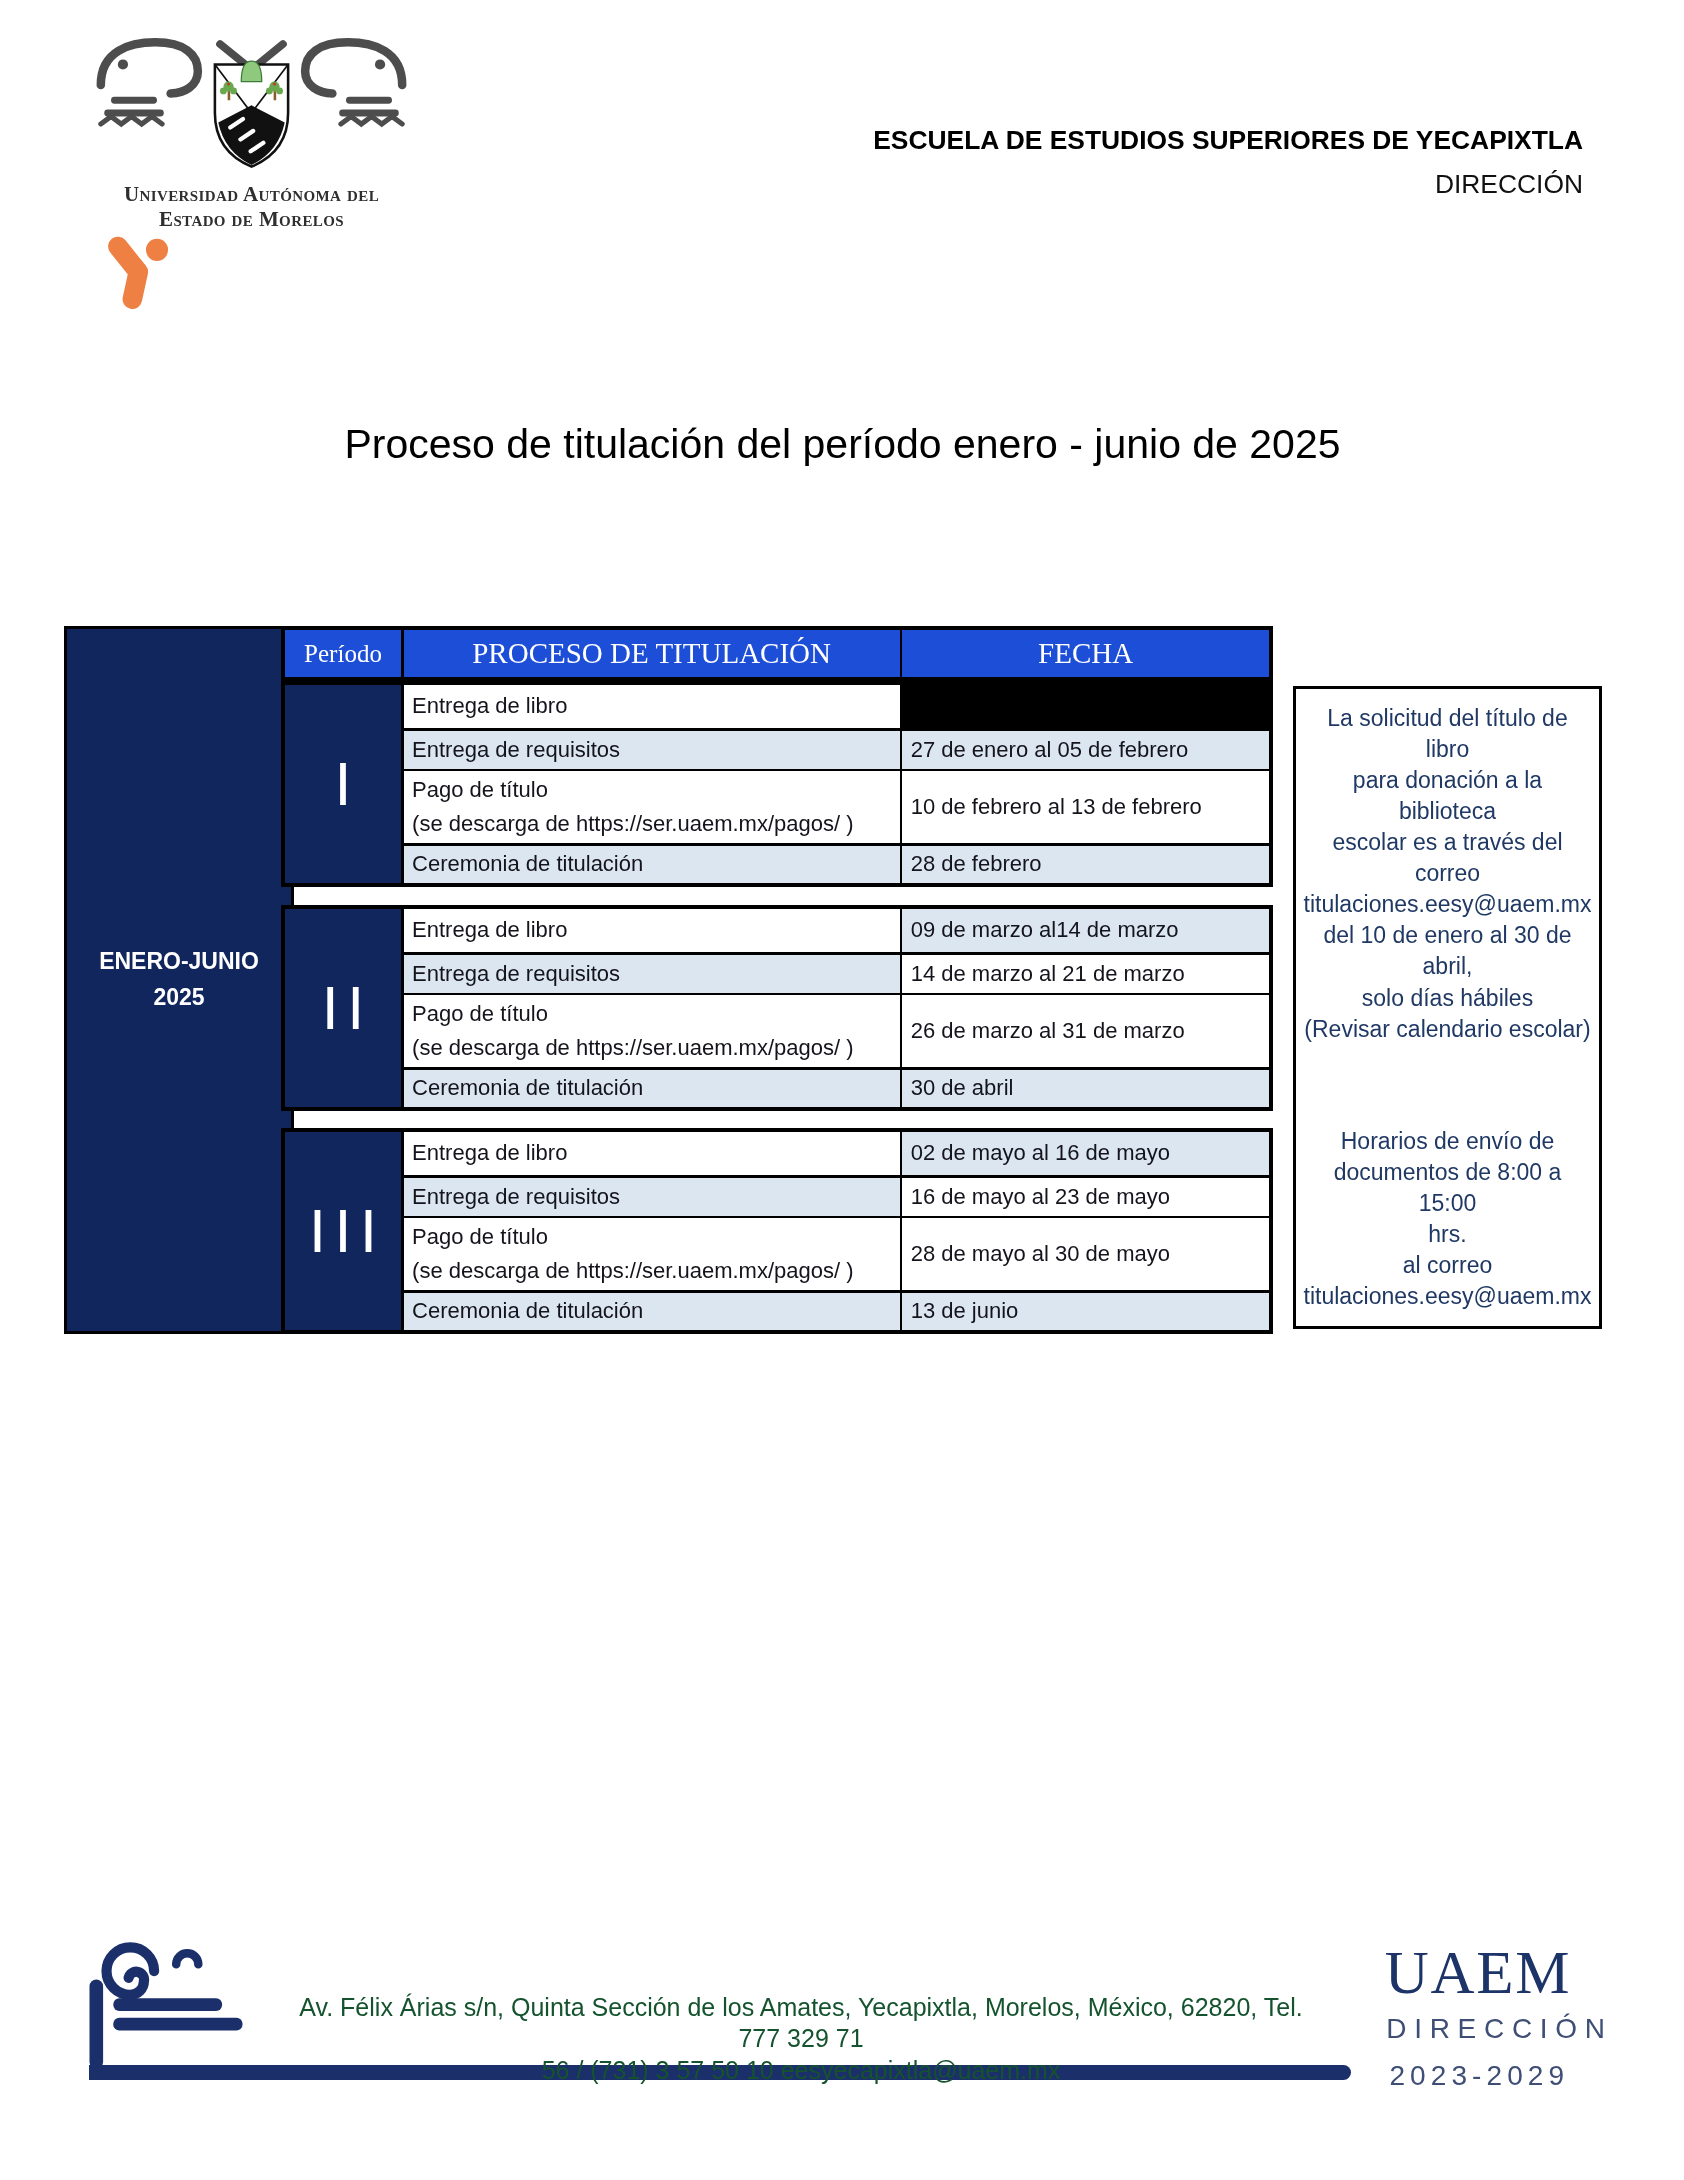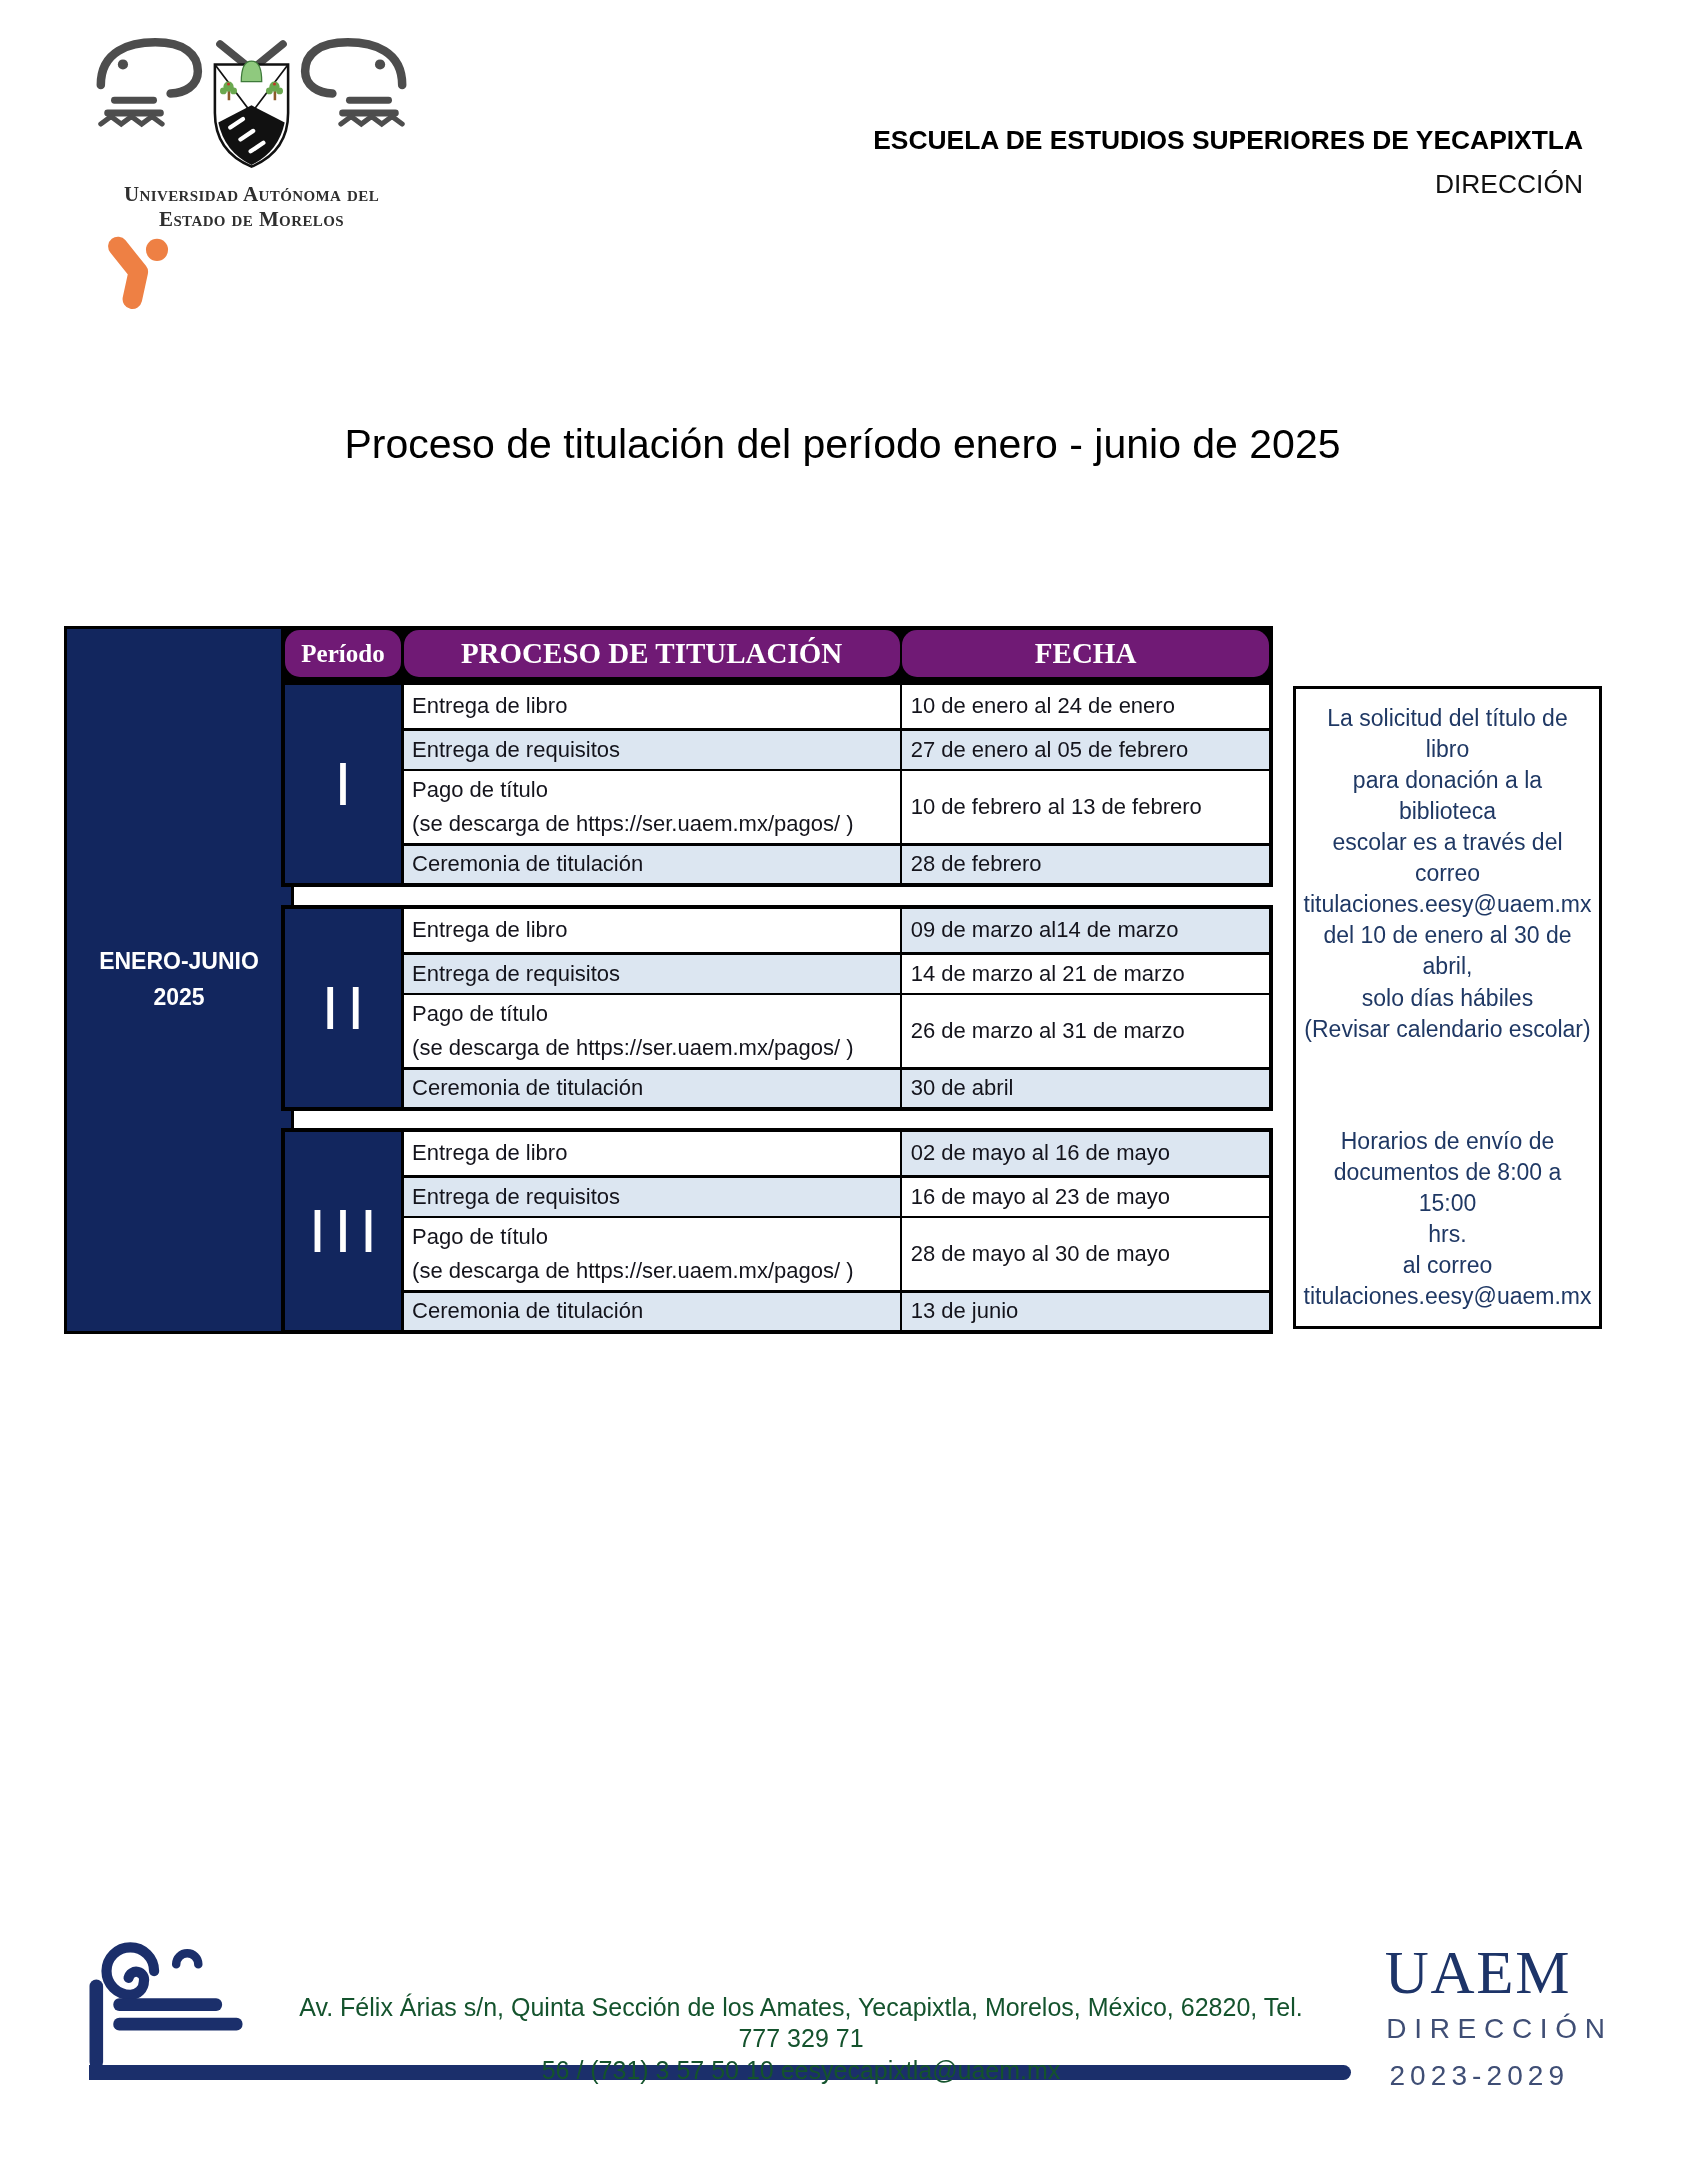--- a/index.html
+++ b/index.html
@@ -29,22 +29,22 @@
   
   .sidebar{position:absolute;left:64px;top:626px;width:230px;height:708px;
            box-sizing:border-box;background:#12265E;border:3.4px solid #000;
            display:flex;align-items:center;justify-content:center;}
   .sidebar-label{color:#fff;font-weight:bold;font-size:23px;line-height:1.55;
                  text-align:center;white-space:pre-line;}
 
   .thead{position:absolute;left:281px;top:626px;width:992px;height:55px;
          box-sizing:border-box;border:4.3px solid #000;background:#000;
          display:grid;grid-template-columns:116px 496px 1fr;grid-template-rows:1fr;gap:2.6px;}
-  .hcell{background:#701a75;color:#fff;font-family:"Liberation Serif",serif;font-weight:bold;
-         display:flex;align-items:center;justify-content:center;font-size:29px;border-radius:15px;}
+  .hcell{background:#1d4ed8;color:#fff;font-family:"Liberation Serif",serif;font-weight:normal;
+         display:flex;align-items:center;justify-content:center;font-size:29px;}
   .hcell.first{font-size:25px;}
 
   .section{position:absolute;left:281px;width:992px;height:206px;box-sizing:border-box;
            border:4.3px solid #000;background:#000;display:grid;
            grid-template-columns:116px 496px 1fr;grid-template-rows:43px 38px 72px 1fr;gap:2.6px;}
   .sec1{top:681px;} .sec2{top:905px;} .sec3{top:1128px;}
   .period-cell{grid-column:1;grid-row:1/5;background:#12265E;display:flex;
                align-items:center;justify-content:center;}
   .numeral{color:#fff;font-size:61px;letter-spacing:8.5px;text-indent:8.5px;
            font-family:"Liberation Sans",sans-serif;line-height:1;}
@@ -145,21 +145,20 @@
     <div class="hcell first">Período</div>
     <div class="hcell">PROCESO DE TITULACIÓN</div>
     <div class="hcell">FECHA</div>
   </div>
 
   <div class="section sec1">
     <div class="period-cell">
       <div class="numeral">I</div>
     </div>
     <div class="cell" style="grid-column:2;grid-row:1">Entrega de libro</div>
-    <div class="cell" style="grid-column:3;grid-row:1">10 de enero al 24 de enero</div>
     <div class="cell shade" style="grid-column:2;grid-row:2">Entrega de requisitos</div>
     <div class="cell shade" style="grid-column:3;grid-row:2">27 de enero al 05 de febrero</div>
     <div class="cell" style="grid-column:2;grid-row:3">Pago de título
 (se descarga de https://ser.uaem.mx/pagos/ )</div>
     <div class="cell" style="grid-column:3;grid-row:3">10 de febrero al 13 de febrero</div>
     <div class="cell shade" style="grid-column:2;grid-row:4">Ceremonia de titulación</div>
     <div class="cell shade" style="grid-column:3;grid-row:4">28 de febrero</div>
   </div>
 
   <div class="section sec2">

